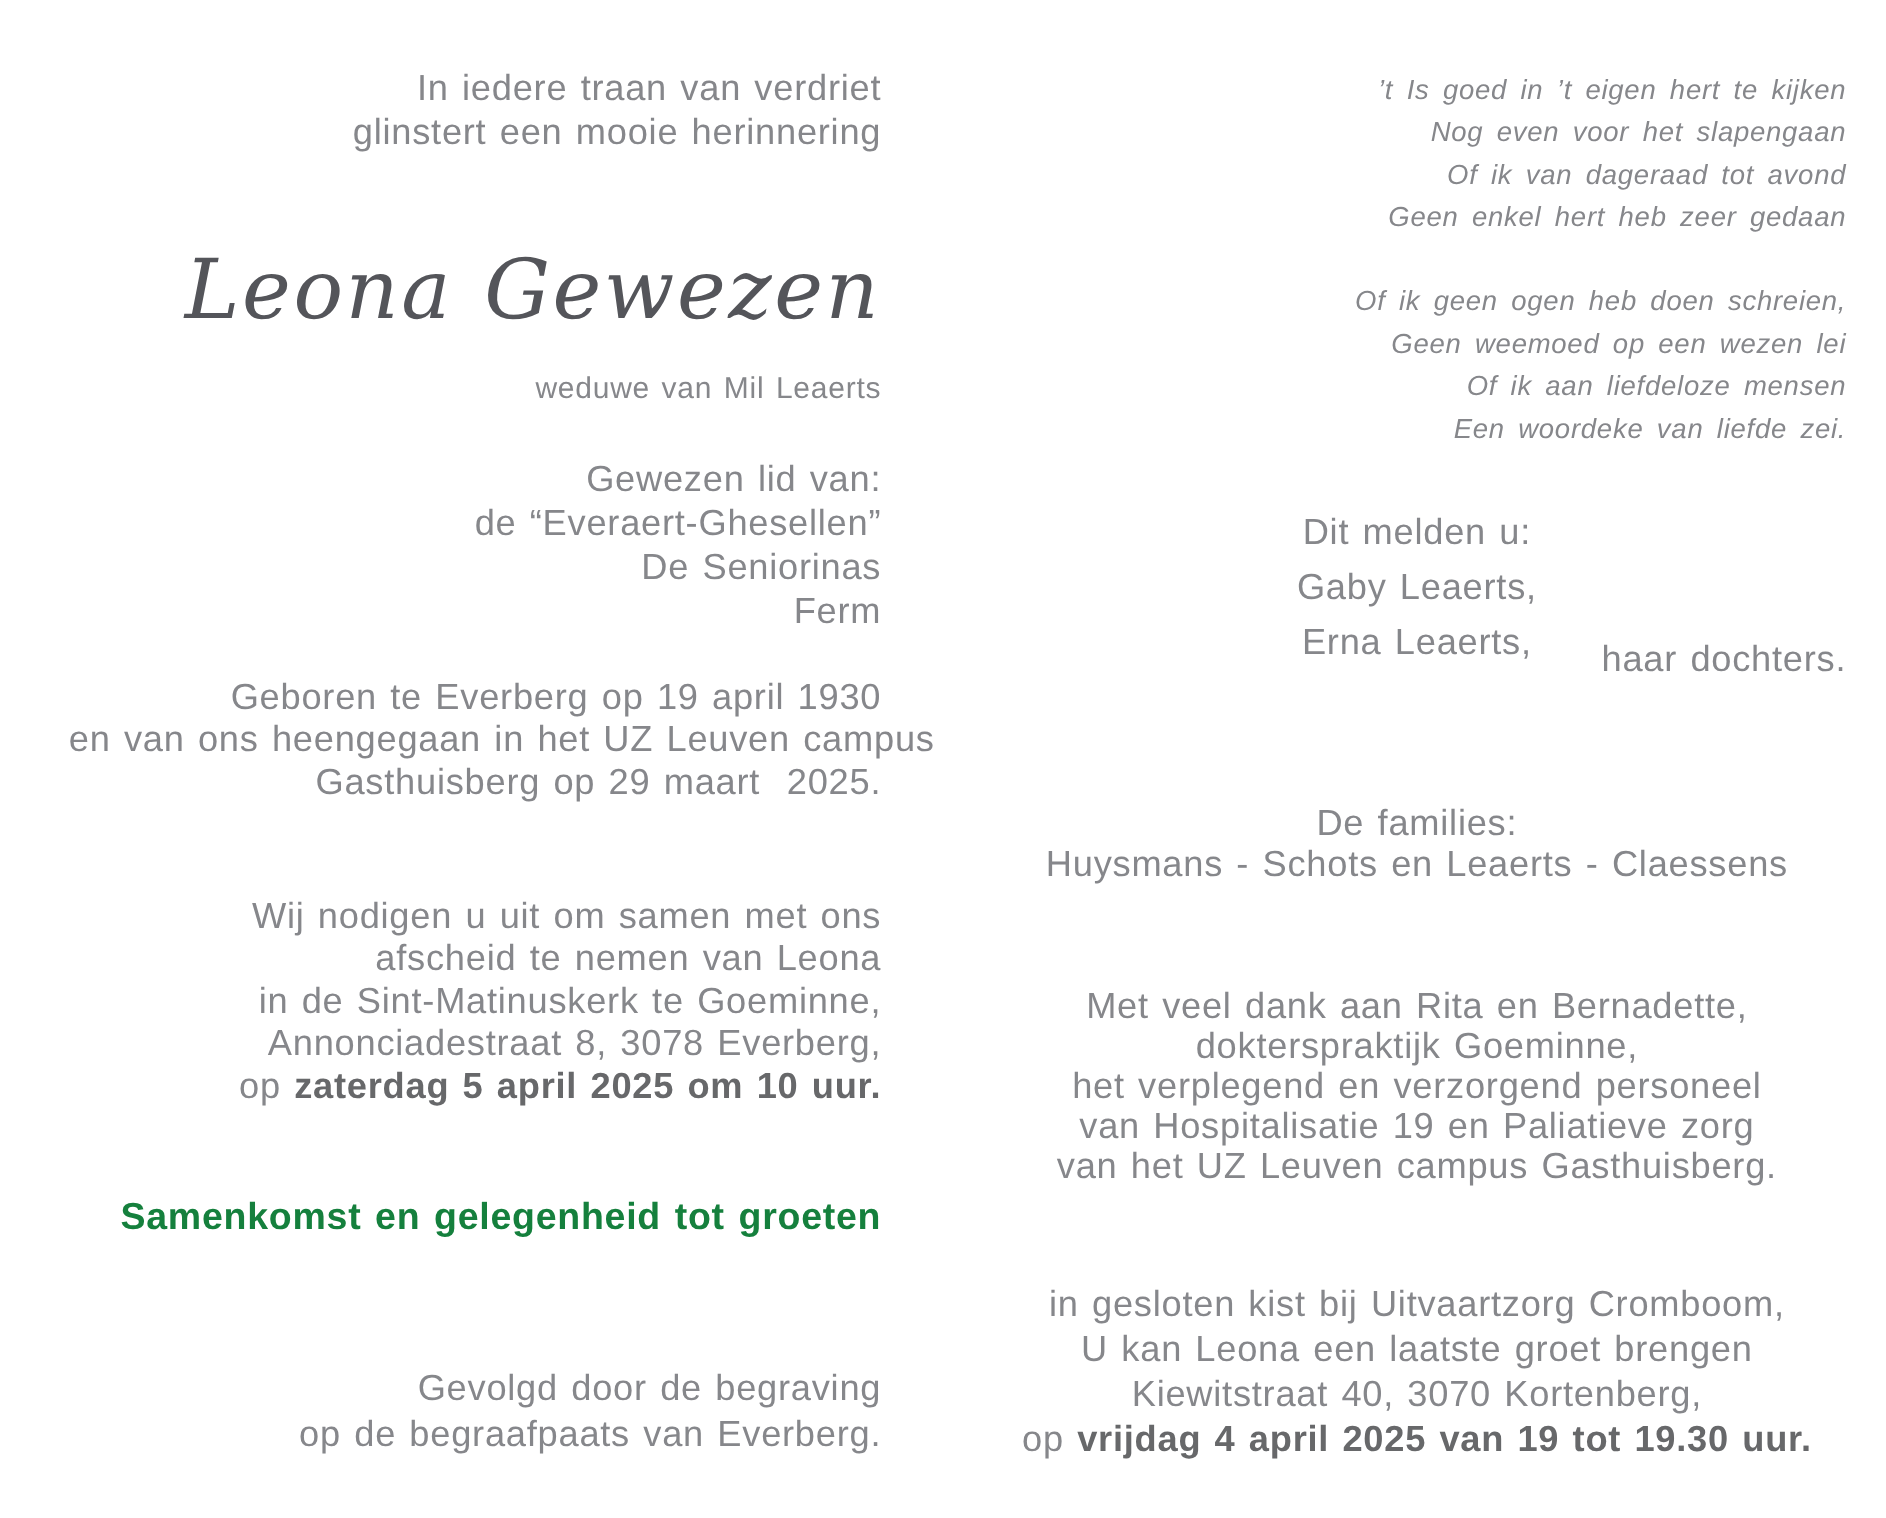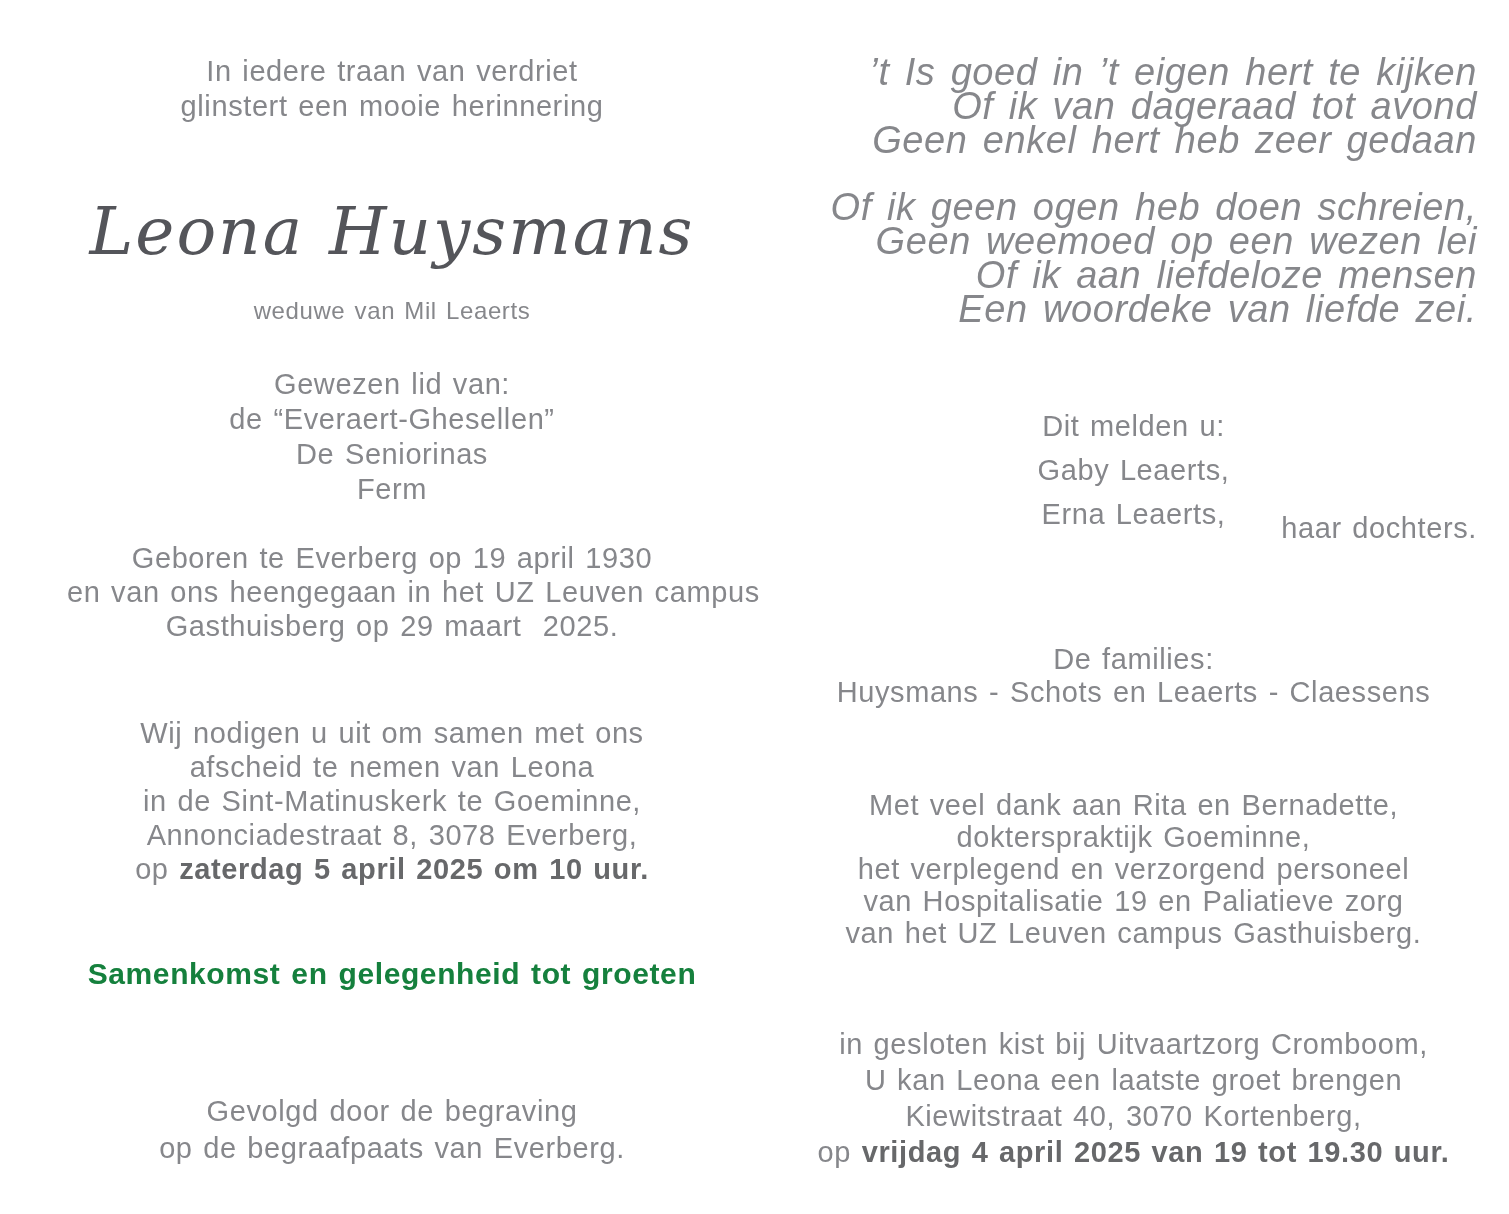--- a/index.html
+++ b/index.html
@@ -17,21 +17,21 @@
     color: #86878b;
   }
   .block {
     position: absolute;
     font-size: 29px;
     line-height: 34px;
     letter-spacing: 0.6px;
     word-spacing: 2px;
   }
   .line { white-space: pre; }
-  .col-left { left: 55px; width: 650px; text-align: center; margin-left: 12px; }
+  .col-left { left: 55px; width: 650px; text-align: right; }
   .col-right { left: 790px; width: 687px; text-align: center; }
   .align-right { text-align: right; }
 
   .verse { top: 54px; line-height: 35px; }
 
   .deceased-name {
     top: 186px;
     font-family: "DejaVu Serif", serif;
     font-style: italic;
     font-size: 66px;
@@ -56,21 +56,21 @@
     font-size: 30px;
     font-weight: bold;
     color: #15803d;
   }
 
   .burial { top: 1093px; line-height: 37px; }
 
   .poem {
     top: 55px;
     font-style: italic;
-    font-size: 38px;
+    font-size: 22px;
     word-spacing: 4px;
   }
   .poem .stanza-gap { margin-top: 33px; }
 
   .announcement { top: 404px; line-height: 44px; }
 
   .announcers-relation { top: 511px; }
 
   .families { top: 643px; line-height: 33px; }
 
@@ -81,21 +81,21 @@
 </head>
 <body>
 
 <div class="card">
 
   <div class="block col-left verse">
     <div class="line">In iedere traan van verdriet</div>
     <div class="line">glinstert een mooie herinnering</div>
   </div>
 
-  <div class="block col-left deceased-name">Leona Huysmans</div>
+  <div class="block col-left deceased-name">Leona Gewezen</div>
 
   <div class="block col-left relation">weduwe van Mil Leaerts</div>
 
   <div class="block col-left memberships">
     <div class="line">Gewezen lid van:</div>
     <div class="line">de “Everaert-Ghesellen”</div>
     <div class="line">De Seniorinas</div>
     <div class="line">Ferm</div>
   </div>
 
@@ -118,20 +118,21 @@
   </div>
 
   <div class="block col-left burial">
     <div class="line">Gevolgd door de begraving</div>
     <div class="line">op de begraafpaats van Everberg.</div>
   </div>
 
   <div class="block col-right poem align-right">
     <div>
       <div class="line">’t Is goed in ’t eigen hert te kijken</div>
+      <div class="line">Nog even voor het slapengaan</div>
       <div class="line">Of ik van dageraad tot avond</div>
       <div class="line">Geen enkel hert heb zeer gedaan</div>
     </div>
     <div class="stanza-gap">
       <div class="line">Of ik geen ogen heb doen schreien,</div>
       <div class="line">Geen weemoed op een wezen lei</div>
       <div class="line">Of ik aan liefdeloze mensen</div>
       <div class="line">Een woordeke van liefde zei.</div>
     </div>
   </div>

